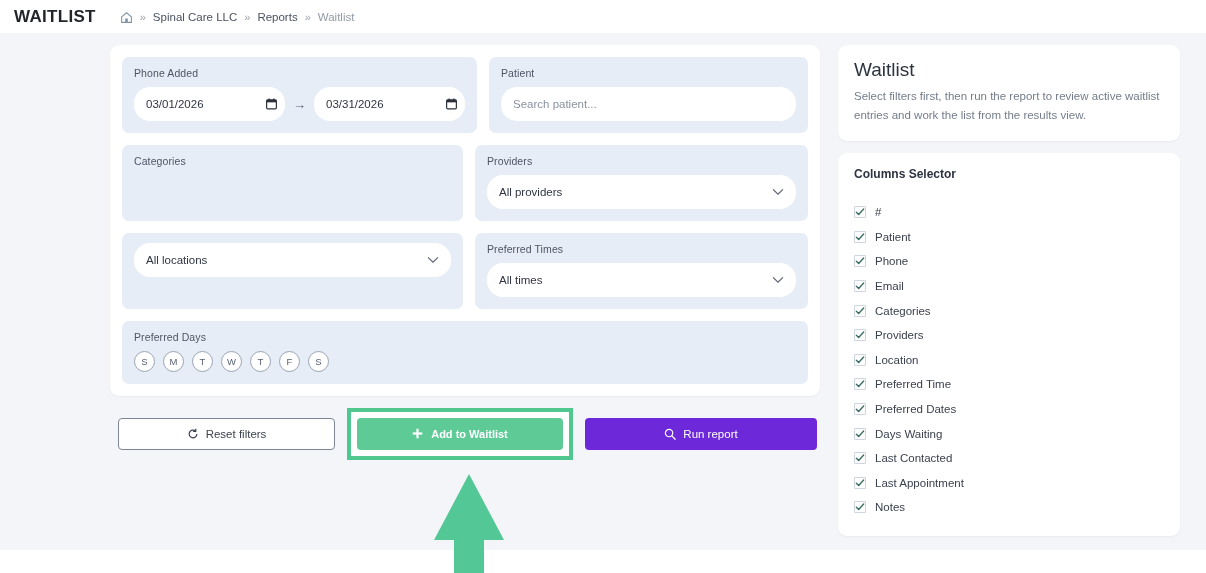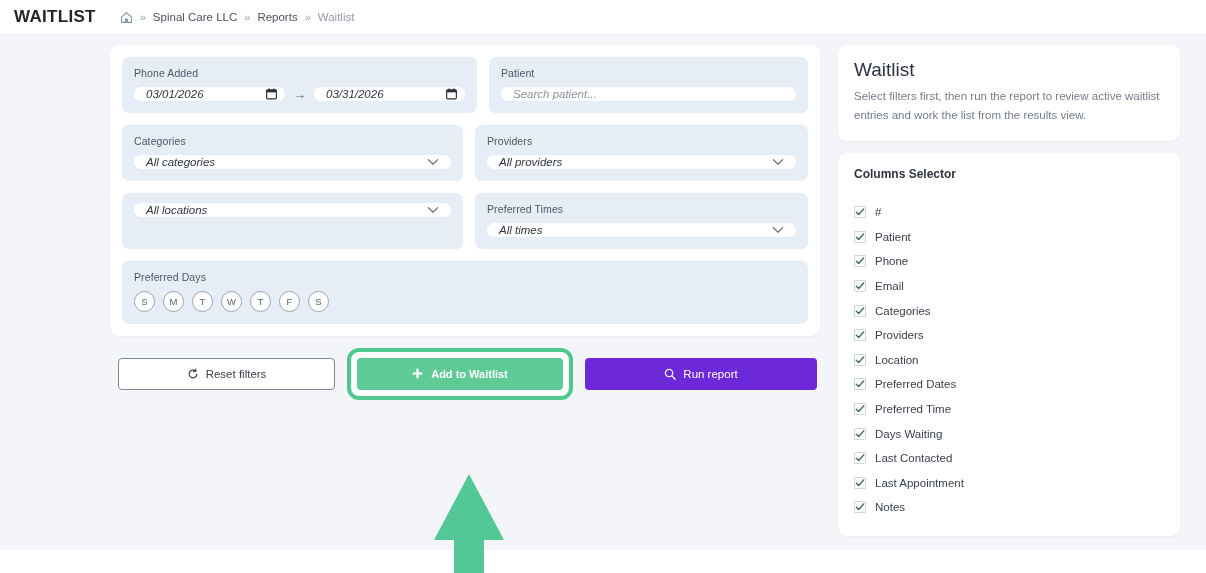--- a/index.html
+++ b/index.html
@@ -76,28 +76,27 @@
   .fbox-label {
     font-size: 10.5px;
     color: #4e5666;
     margin-bottom: 8px;
     letter-spacing: 0.1px;
   }
 
   .ctrl {
     background: #ffffff;
     border-radius: 16px;
-    height: 14px;
+    height: 34px;
     display: flex;
     align-items: center;
     padding: 0 12px;
     font-size: 11.5px;
     color: #2f3542;
     justify-content: space-between;
-    font-style: italic;
   }
   .ctrl.placeholder-text { color: #8b929f; }
 
   .date-wrap { display: flex; align-items: center; gap: 8px; }
   .date-wrap .ctrl { width: 151px; padding-right: 8px; }
   .arrow-between { color: #5a6170; font-size: 13px; line-height: 1; }
 
   .cal-ico { width: 11px; height: 12px; display: block; }
   .chev { width: 12px; height: 8px; display: block; }
 
@@ -148,21 +147,21 @@
   }
   .btn-run {
     width: 232px;
     background: #6d28d9;
     color: #ffffff;
     border: none;
     font-size: 11.5px;
   }
   .highlight-ring {
     border: 4px solid #4fc78f;
-    border-radius: 12px;
+    border-radius: 0;
     padding: 6px;
     background: #ffffff;
     display: inline-block;
     line-height: 0;
   }
   .btn-icon { width: 12px; height: 12px; display: inline-block; }
 
   
   .rcard {
     background: #ffffff;
@@ -276,28 +275,20 @@
             <div class="fbox-label">Patient</div>
             <div class="ctrl search-ctrl placeholder-text">
               <span>Search patient...</span>
             </div>
           </div>
         </div>
 
         <div class="filter-row">
           <div class="fbox" style="flex:0 0 341px;">
             <div class="fbox-label">Categories</div>
-            <div class="ctrl">
-              <span>All categories</span>
-              <span>
-                <svg class="chev" viewBox="0 0 14 9">
-                    <path d="M1.2 1.4 L7 7 L12.8 1.4" fill="none" stroke="#59606e" stroke-width="1.3"></path>
-                  </svg>
-              </span>
-            </div>
           </div>
           <div class="fbox">
             <div class="fbox-label">Providers</div>
             <div class="ctrl">
               <span>All providers</span>
               <span>
                 <svg class="chev" viewBox="0 0 14 9">
                     <path d="M1.2 1.4 L7 7 L12.8 1.4" fill="none" stroke="#59606e" stroke-width="1.3"></path>
                   </svg>
               </span>
@@ -446,29 +437,29 @@
               </svg>
           </span>
           <span class="col-label">Location</span>
         </div>
         <div class="col-item">
           <span class="cbox">
             <svg viewBox="0 0 12 12">
                 <path d="M1.6 6.2 L4.4 9 L10.4 2.4" fill="none" stroke="#3b6d63" stroke-width="1.6" stroke-linecap="round" stroke-linejoin="round"></path>
               </svg>
           </span>
+          <span class="col-label">Preferred Time</span>
+        </div>
+        <div class="col-item">
+          <span class="cbox">
+            <svg viewBox="0 0 12 12">
+                <path d="M1.6 6.2 L4.4 9 L10.4 2.4" fill="none" stroke="#3b6d63" stroke-width="1.6" stroke-linecap="round" stroke-linejoin="round"></path>
+              </svg>
+          </span>
           <span class="col-label">Preferred Dates</span>
-        </div>
-        <div class="col-item">
-          <span class="cbox">
-            <svg viewBox="0 0 12 12">
-                <path d="M1.6 6.2 L4.4 9 L10.4 2.4" fill="none" stroke="#3b6d63" stroke-width="1.6" stroke-linecap="round" stroke-linejoin="round"></path>
-              </svg>
-          </span>
-          <span class="col-label">Preferred Time</span>
         </div>
         <div class="col-item">
           <span class="cbox">
             <svg viewBox="0 0 12 12">
                 <path d="M1.6 6.2 L4.4 9 L10.4 2.4" fill="none" stroke="#3b6d63" stroke-width="1.6" stroke-linecap="round" stroke-linejoin="round"></path>
               </svg>
           </span>
           <span class="col-label">Days Waiting</span>
         </div>
         <div class="col-item">

